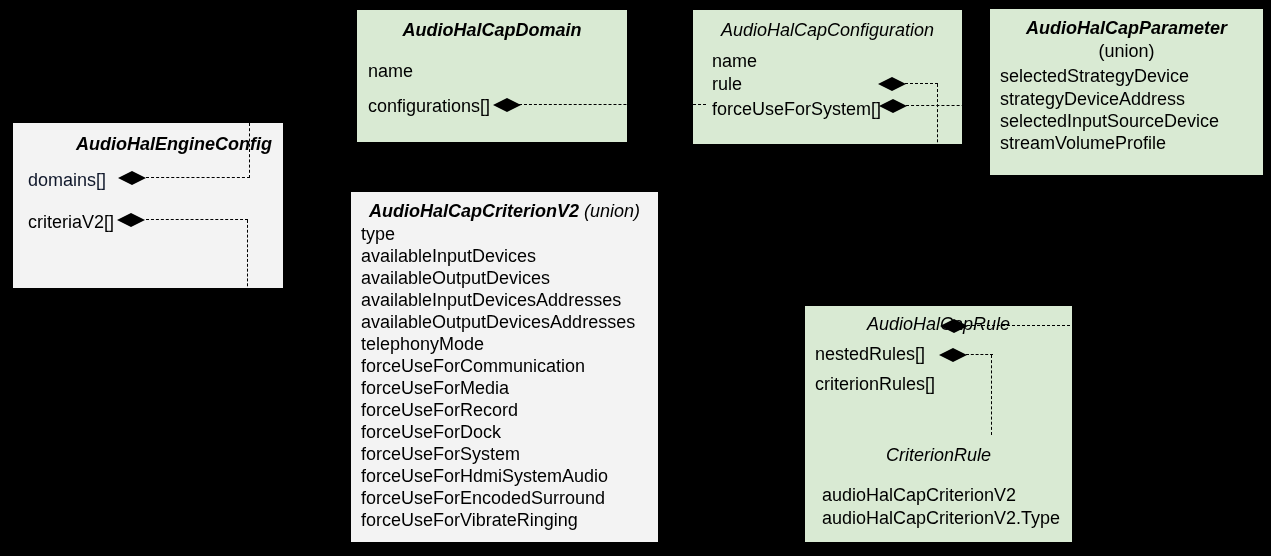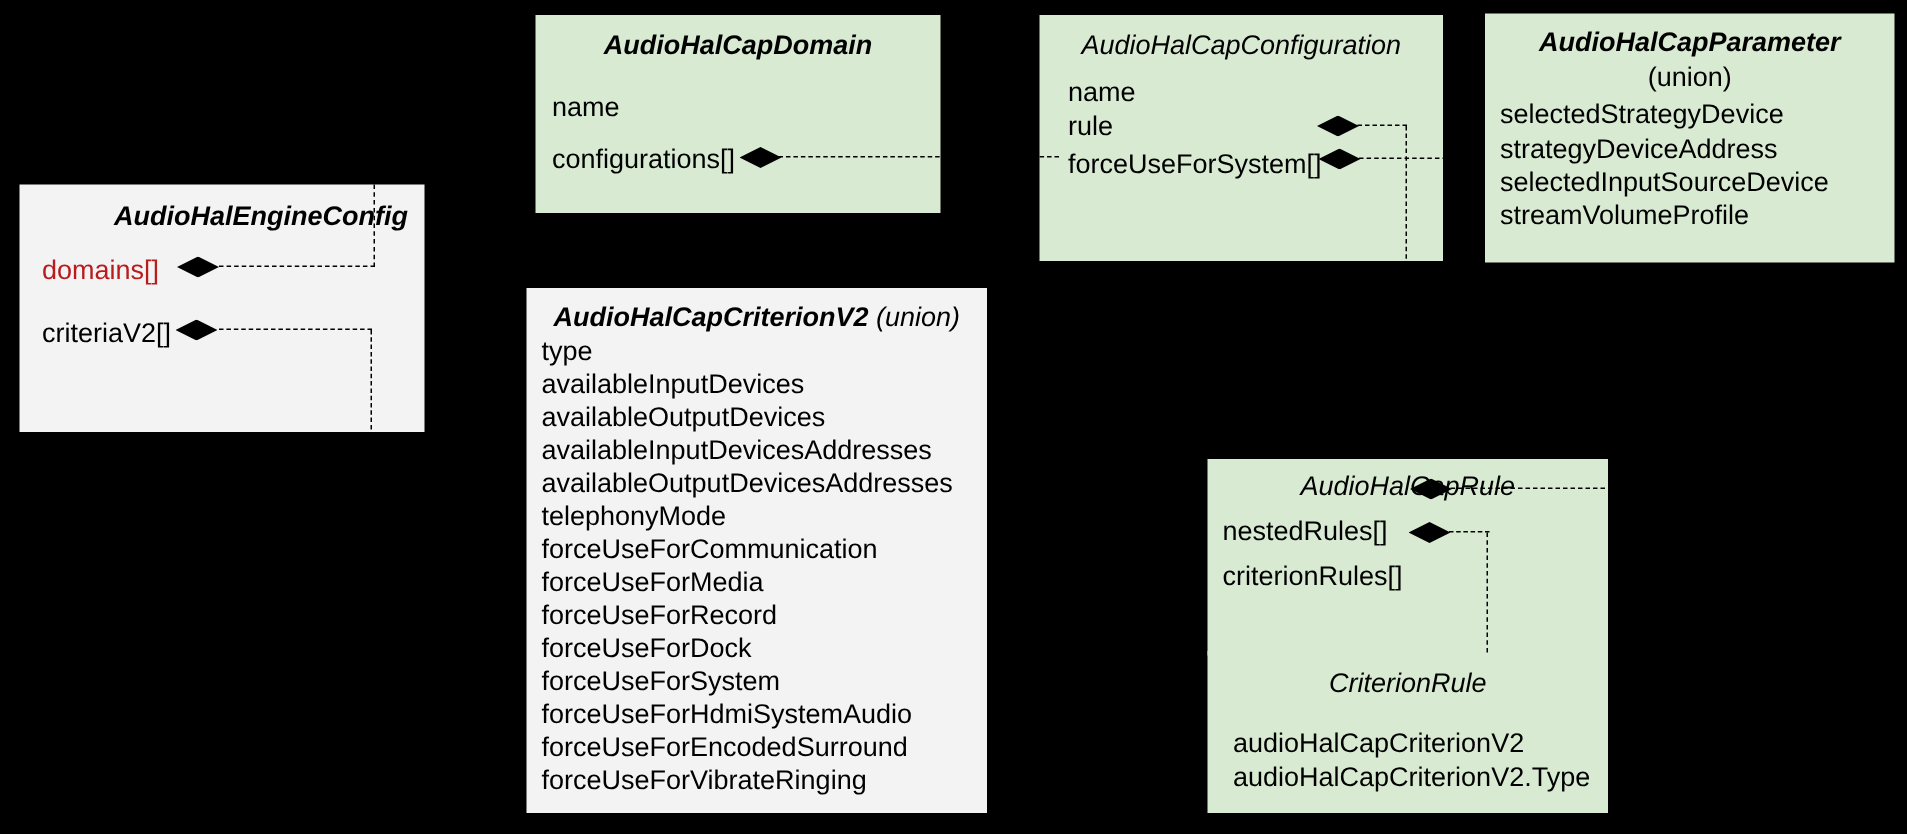--- a/index.html
+++ b/index.html
@@ -39,21 +39,21 @@
     width: 100%;
     text-align: center;
     font-weight: 400;
     white-space: nowrap;
   }
   .item {
     position: absolute;
     white-space: nowrap;
     line-height: 20px;
   }
-  .accent { color: #b91c1c; }
+  .accent { color: #0f172a; }
   .bold-part { font-weight: 700; }
   .reg-part { font-weight: 400; margin-left: 5px; }
   .diamond {
     position: absolute;
     width: 28px;
     height: 14px;
     background: #000000;
     clip-path: polygon(0 50%, 50% 0, 100% 50%, 50% 100%);
   }
   .hline {
@@ -77,21 +77,21 @@
     <div class="item accent" style="left:15px; top:47px;">domains[]</div>
     <div class="item" style="left:15px; top:89px;">criteriaV2[]</div>
   </div>
 
   <div class="box green" style="left:357px; top:10px; width:270px; height:132px;">
     <div class="title" style="top:10px;">AudioHalCapDomain</div>
     <div class="item" style="left:11px; top:51px;">name</div>
     <div class="item" style="left:11px; top:86px;">configurations[]</div>
   </div>
 
-  <div class="box green" style="left:693px; top:10px; width:269px; height:164px;">
+  <div class="box green" style="left:693px; top:10px; width:269px; height:134px;">
     <div class="title regular" style="top:10px;">AudioHalCapConfiguration</div>
     <div class="item" style="left:19px; top:41px;">name</div>
     <div class="item" style="left:19px; top:64px;">rule</div>
     <div class="item" style="left:19px; top:89px;">forceUseForSystem[]</div>
   </div>
 
   <div class="box green" style="left:990px; top:9px; width:273px; height:166px;">
     <div class="title" style="top:9px;">AudioHalCapParameter</div>
     <div class="subtitle" style="top:32px;">(union)</div>
     <div class="item" style="left:10px; top:57px;">selectedStrategyDevice</div>

